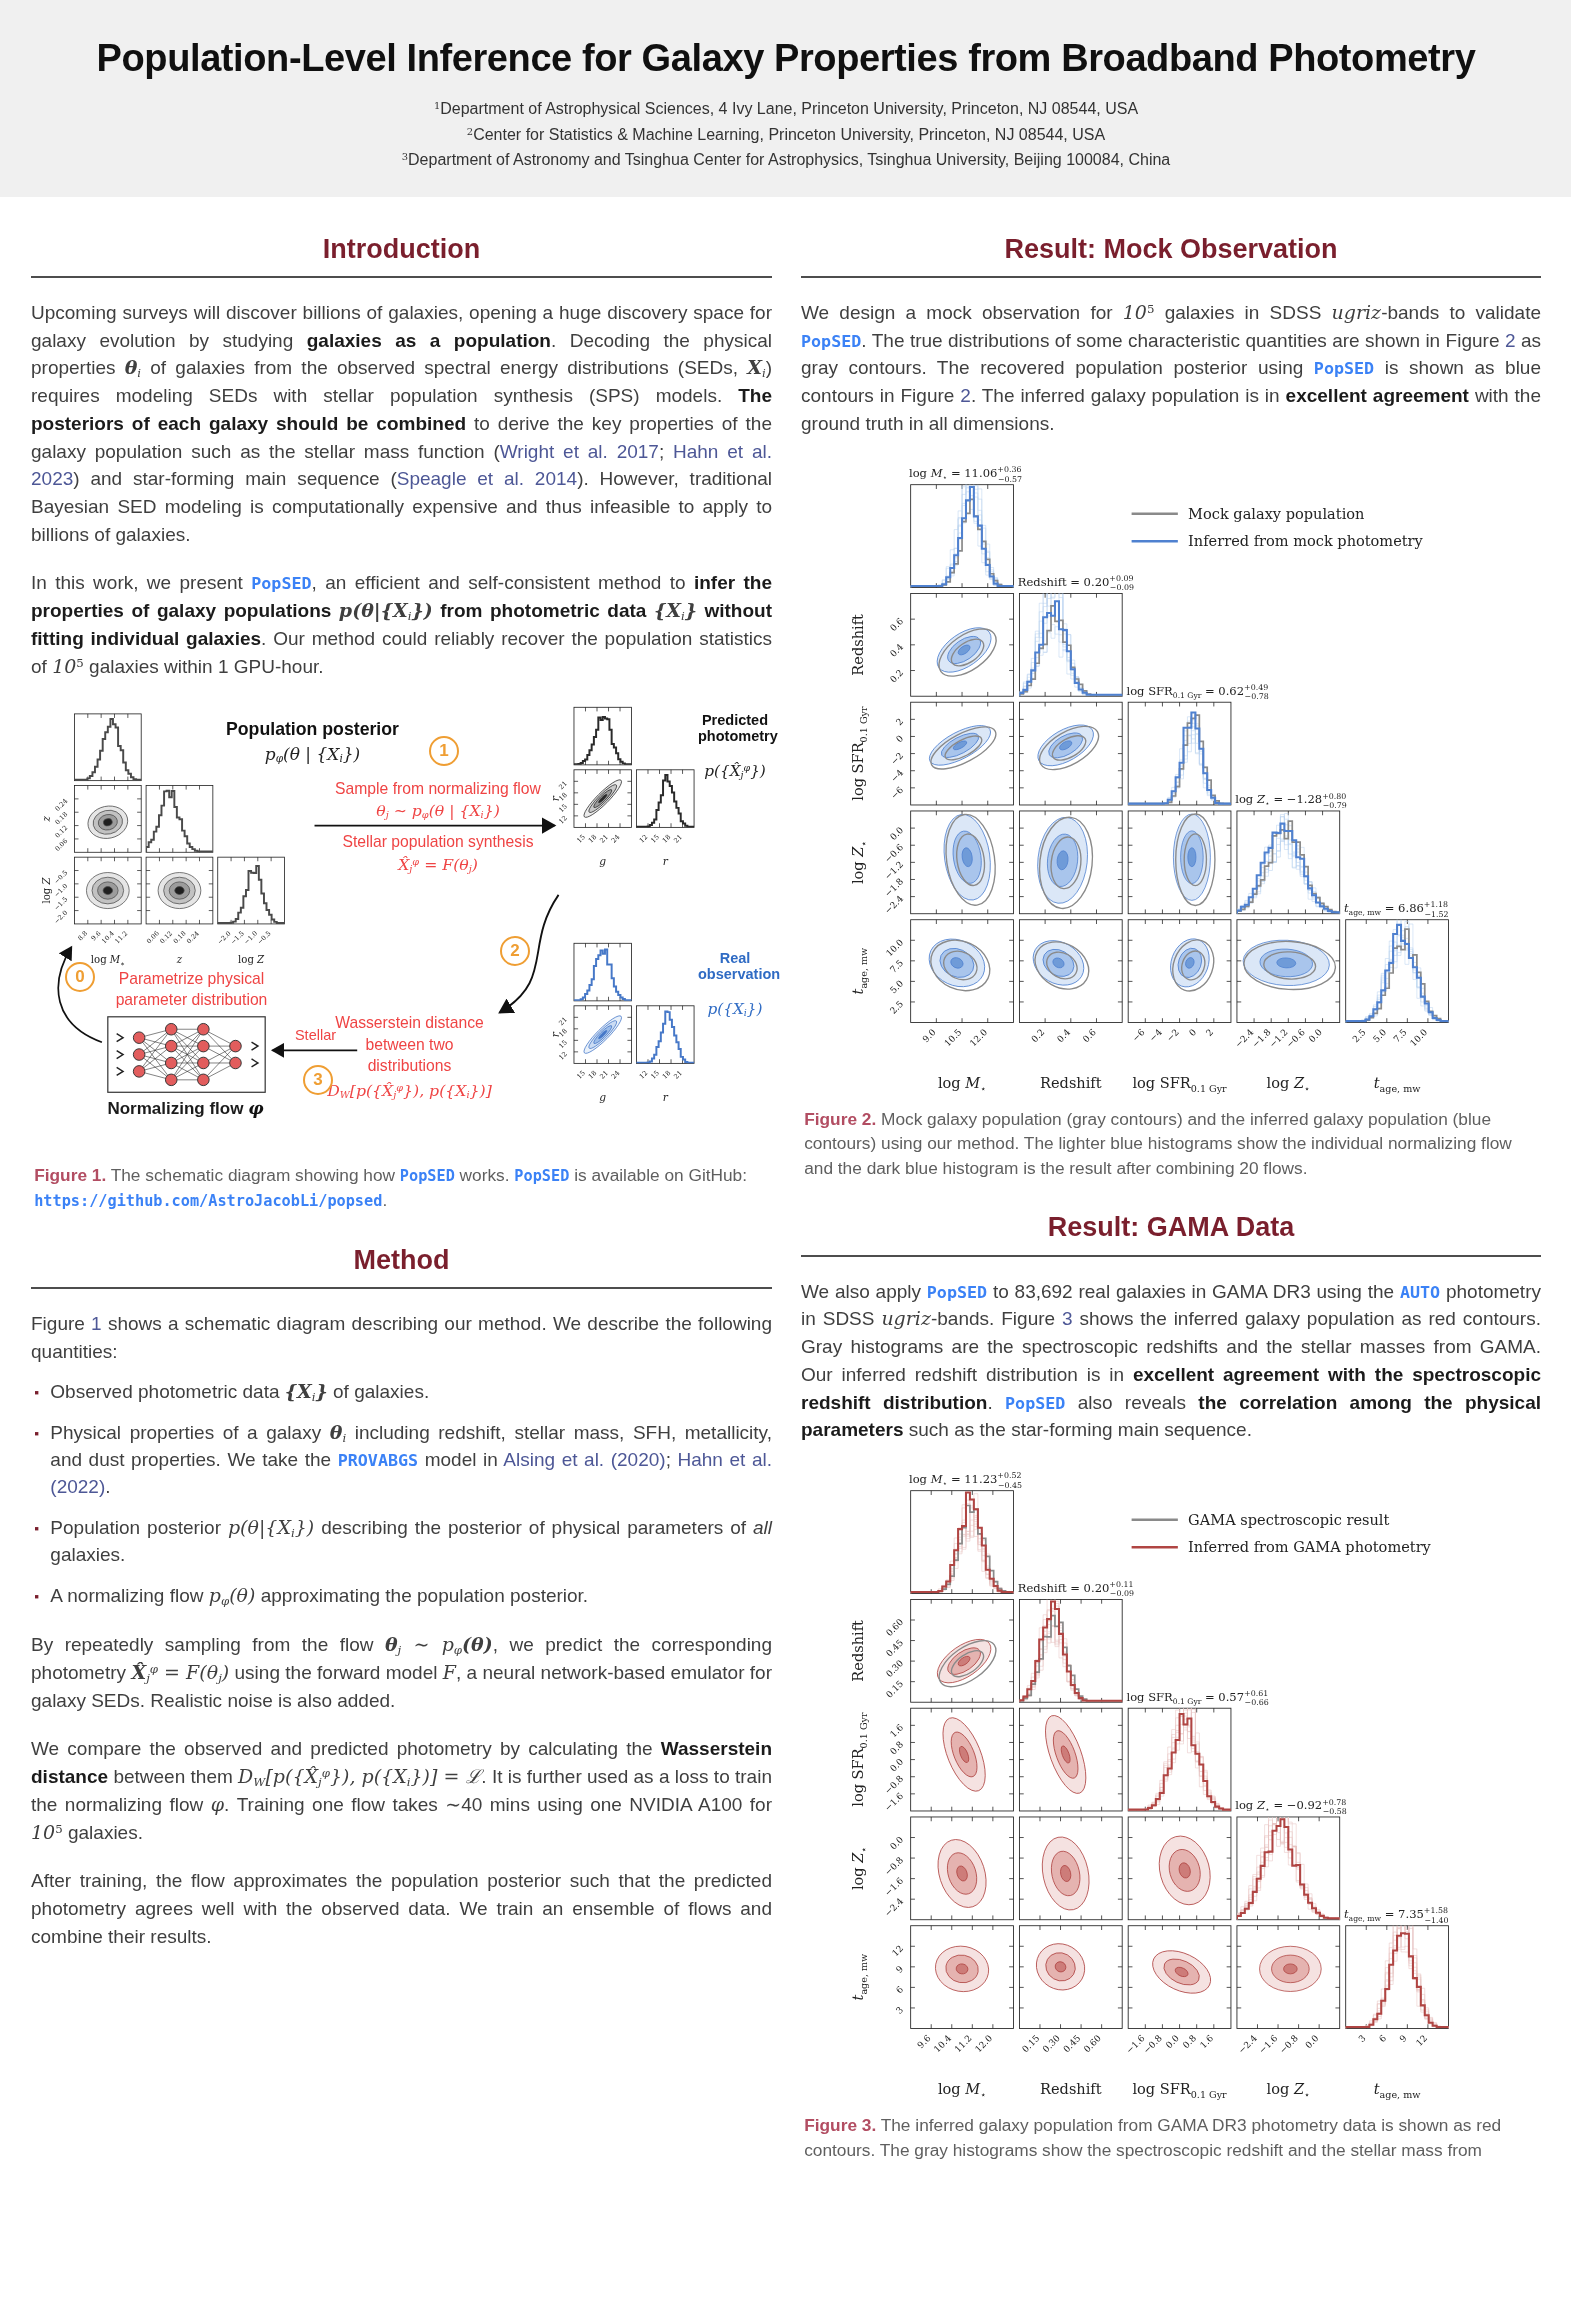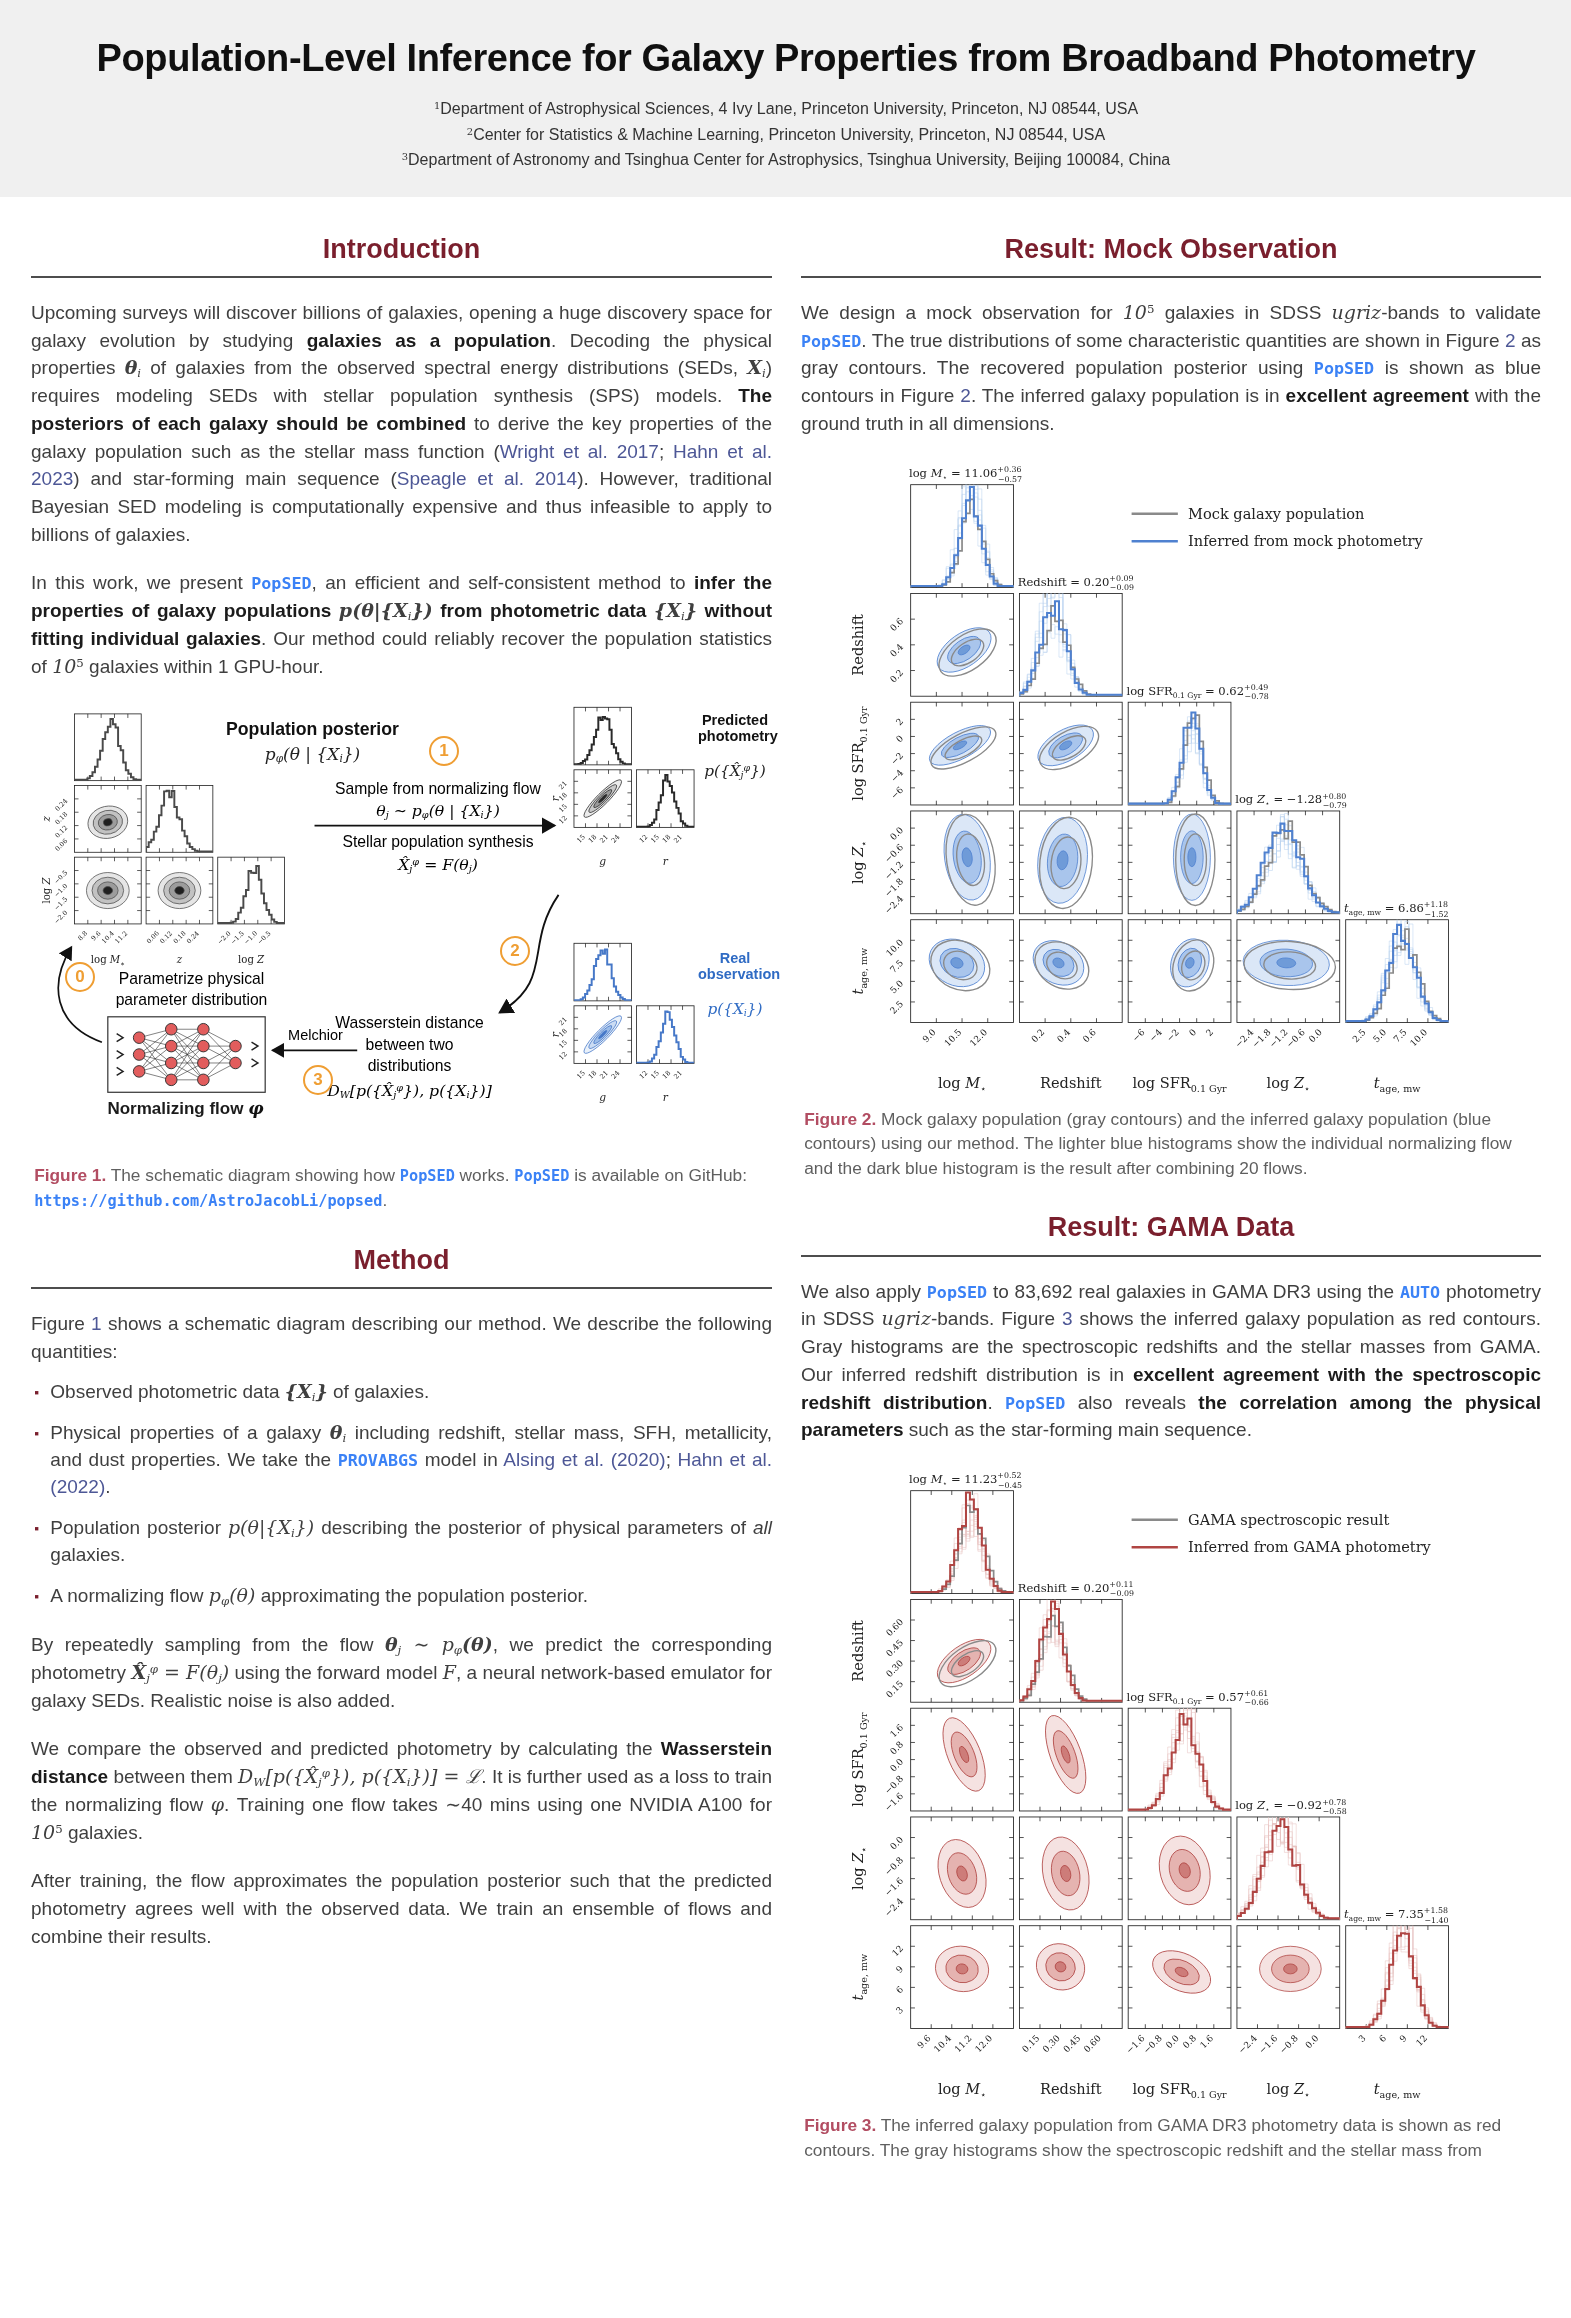--- a/index.html
+++ b/index.html
@@ -36,21 +36,21 @@
   .t-figlabel { color: #b24d62; font-weight: bold; }
   .caption { font-size: 17.3px; line-height: 1.42; color: #5f5f5f; margin: 8px 3.2px 0; }
   .bullet { display: flex; margin: 13px 0; font-size: 19px; line-height: 1.42; }
   .bullet .bmark { color: #7a1f2d; font-size: 13.7px; margin: 4.8px 11.3px 0 3.2px; flex: none; }
   .bullet .btext { text-align: justify; }
   
   .fig1 { position: relative; width: 741px; height: 451px; margin-top: 24px; }
   .fig1 .abs { position: absolute; }
   .f1-title { font-weight: 700; font-size: 17.7px; color:#111; text-align: center; }
   .f1-math { font-size: 17px; text-align: center; color:#222; }
-  .f1-step { font-size: 15.7px; text-align: center; color:#000000; }
+  .f1-step { font-size: 15.7px; text-align: center; color:#ef4444; }
   .badge { position: absolute; width: 30px; height: 30px; border: 2.4px solid #ef9e33;
            border-radius: 50%; color: #ef9e33; font-size: 17px; font-weight: 700;
            display: flex; align-items: center; justify-content: center; background: #fff; }
   .f1-blue { color: #2f6bc4; }
   svg text { font-family: "DejaVu Serif", serif; fill: #222; }
   
   .cornerwrap { width: 644px; margin: 4.8px auto 0; }
   
   .summary { padding: 0 31px; margin-top: 37px; }
   .summary h2 { text-align: center; font-size: 27px; font-weight: 700; color: #7a1f2d; }
@@ -404,21 +404,21 @@
               <text x="16" y="115" font-size="13" text-anchor="middle" transform="rotate(-90 16 115)"><tspan dy="0.0" font-size="13.0" font-style="italic">r</tspan></text>
             </svg></div>
         <div class="abs f1-title f1-blue" style="left:667px;top:246px;width:74px;font-size:14.5px">Real observation</div>
         <div class="abs f1-math f1-blue" style="left:667px;top:296px;width:74px;font-size:15.3px"><span class="t-m">p({X</span><sub class="t-m">i</sub><span class="t-m">})</span></div>
 
         <div class="abs f1-step" style="left:266px;top:310px;width:225px">Wasserstein distance</div>
         <div class="abs f1-step" style="left:266px;top:332px;width:225px">between two</div>
         <div class="abs f1-step" style="left:266px;top:353px;width:225px">distributions</div>
         <div class="abs f1-step" style="left:266px;top:377px;width:225px"><span class="t-m">D</span><sub class="t-m">W</sub><span class="t-m">[p({X̂</span><sub class="t-m">j</sub><sup class="t-m">φ</sup><span class="t-m">}), p({X</span><sub class="t-m">i</sub><span class="t-m">})]</span></div>
 
-        <div class="abs f1-step" style="left:242px;top:323px;width:85px;font-size:14.5px">Melchior</div>
+        <div class="abs f1-step" style="left:242px;top:323px;width:85px;font-size:14.5px">Stellar</div>
         <div class="badge" style="left:272px;top:361px">3</div>
 
         <div class="badge" style="left:34px;top:258px">0</div>
         <div class="abs f1-step" style="left:68px;top:266px;width:185px">Parametrize physical</div>
         <div class="abs f1-step" style="left:68px;top:287px;width:185px">parameter distribution</div>
 
         <div class="abs" id="f1-nn" style="left:76px;top:312px;width:159px"><svg viewBox="0 0 198 96" width="100%">
               <rect x="1" y="1" width="196" height="94" fill="#fff" stroke="#333" stroke-width="1.5"></rect>
               <line x1="40" y1="27" x2="80" y2="16.5" stroke="#222" stroke-width="0.7"></line>
               <line x1="40" y1="27" x2="80" y2="37.5" stroke="#222" stroke-width="0.7"></line>

